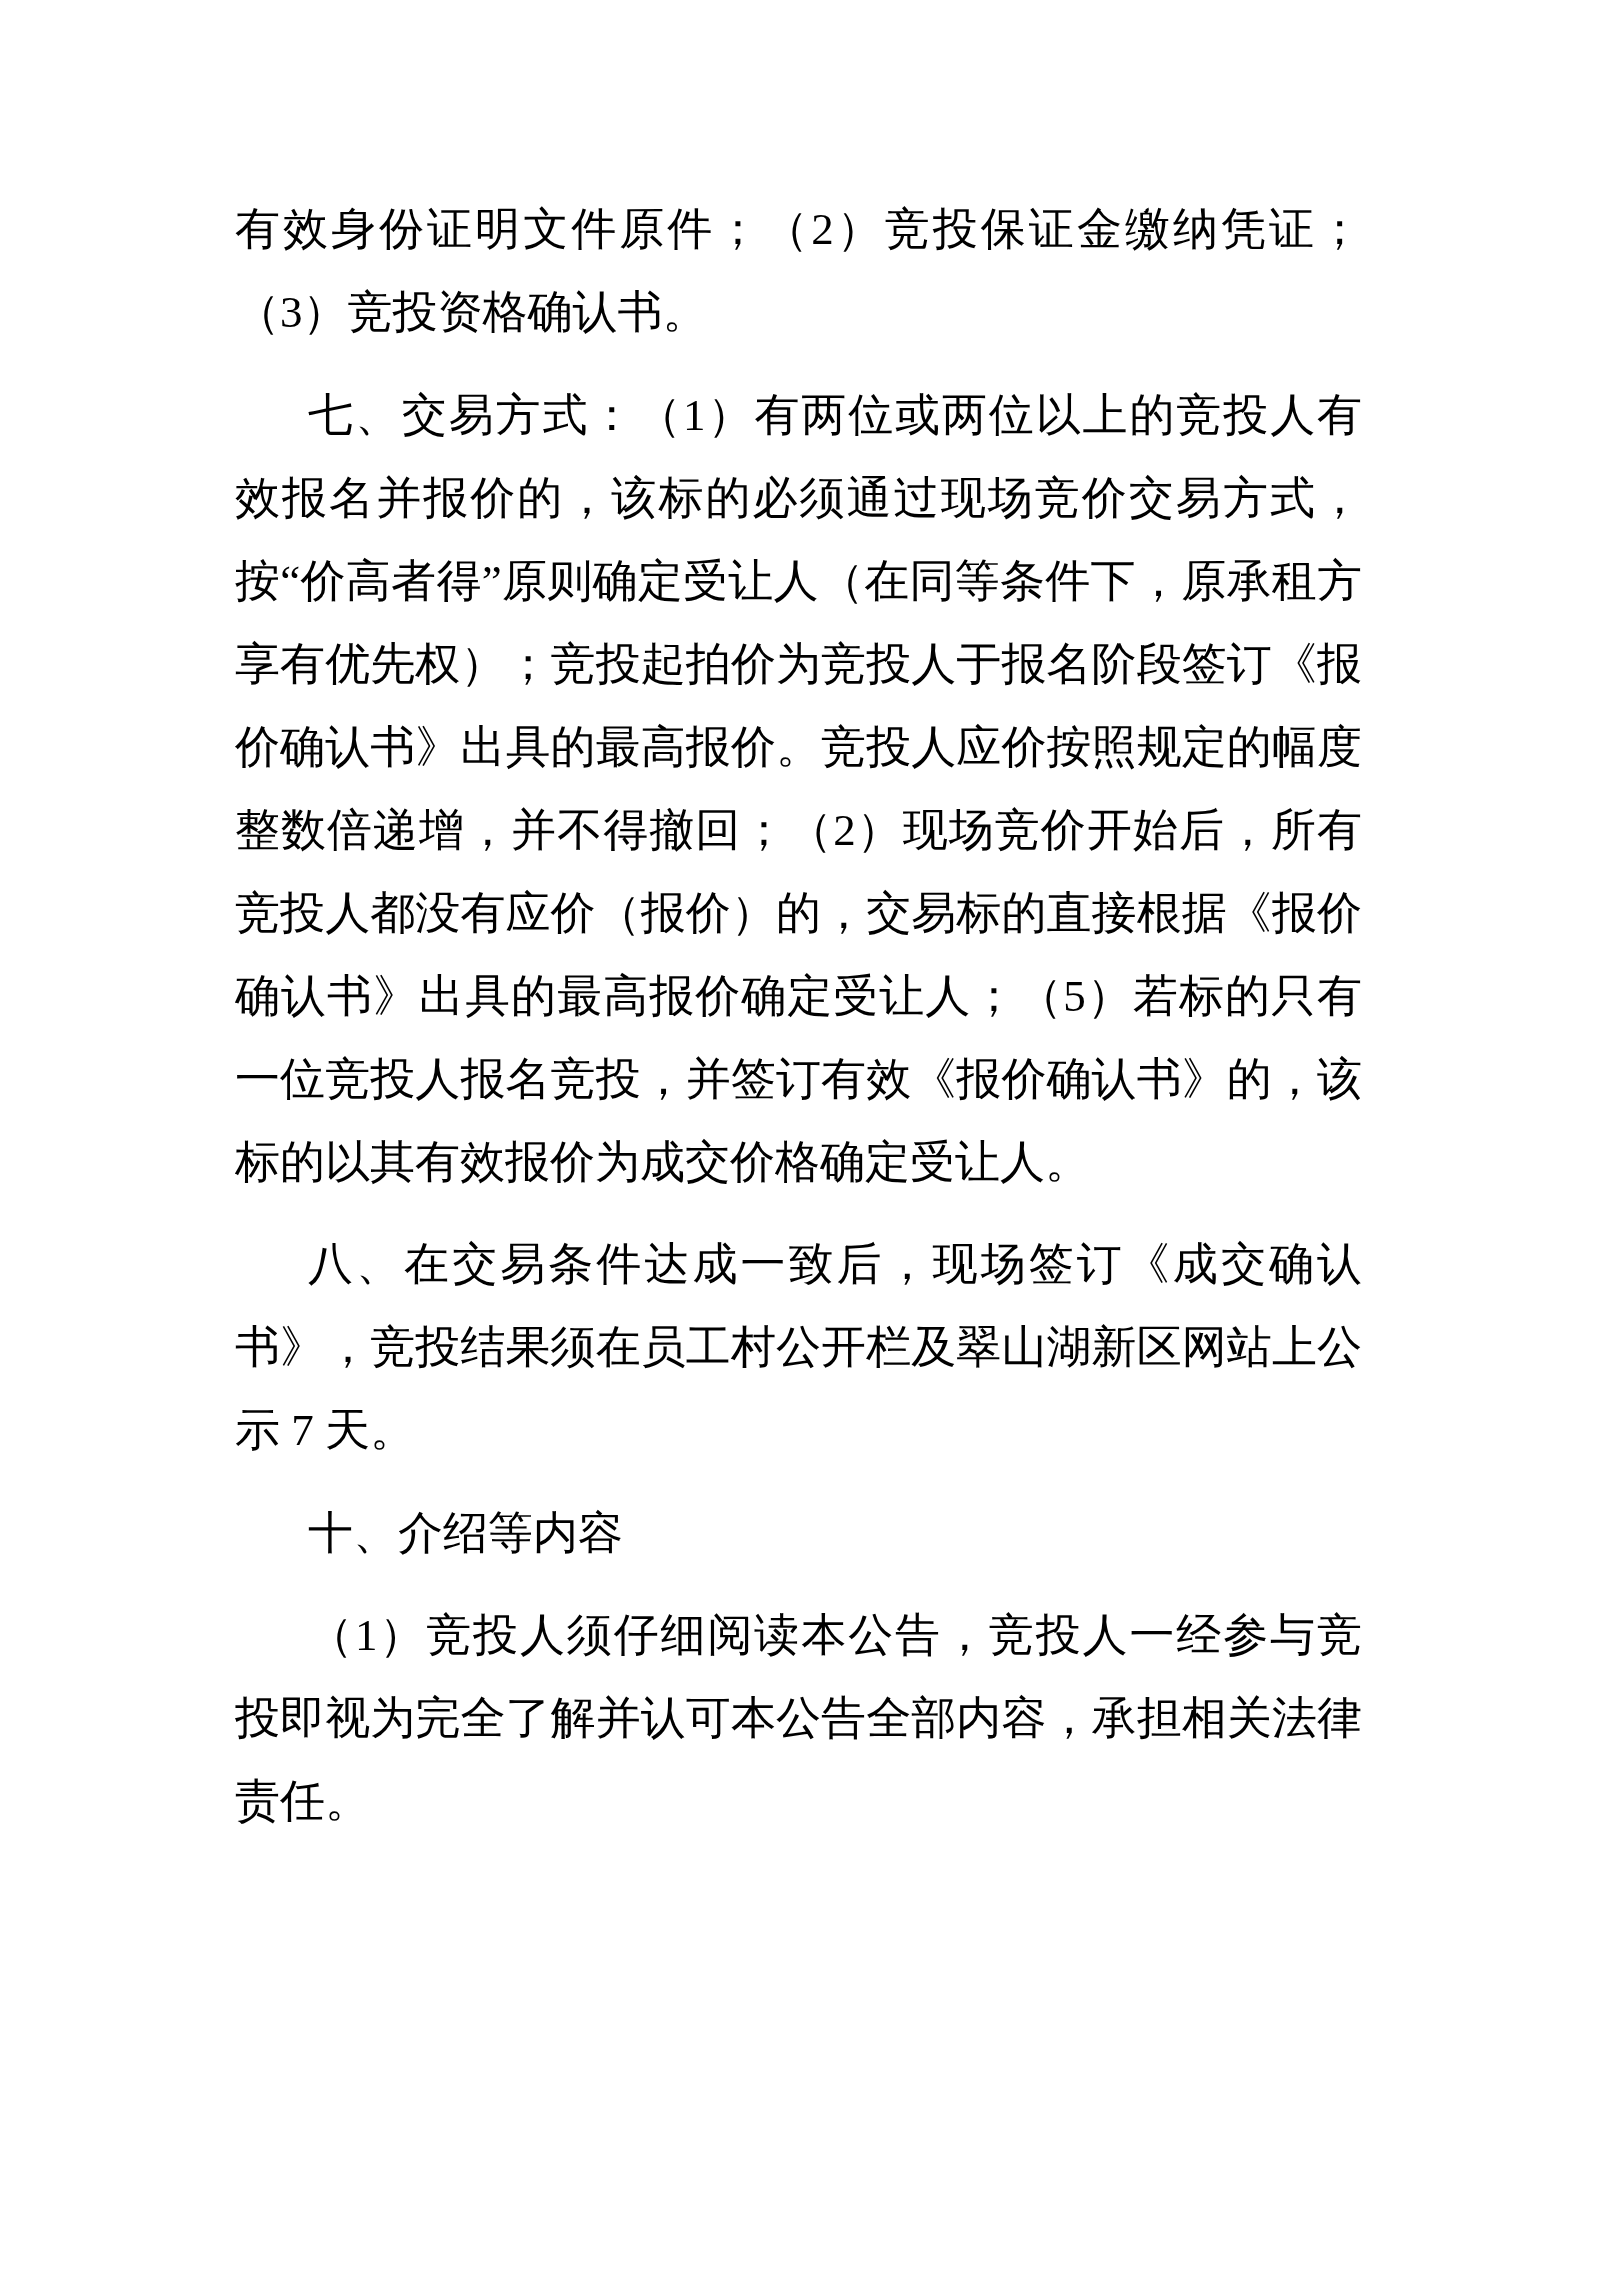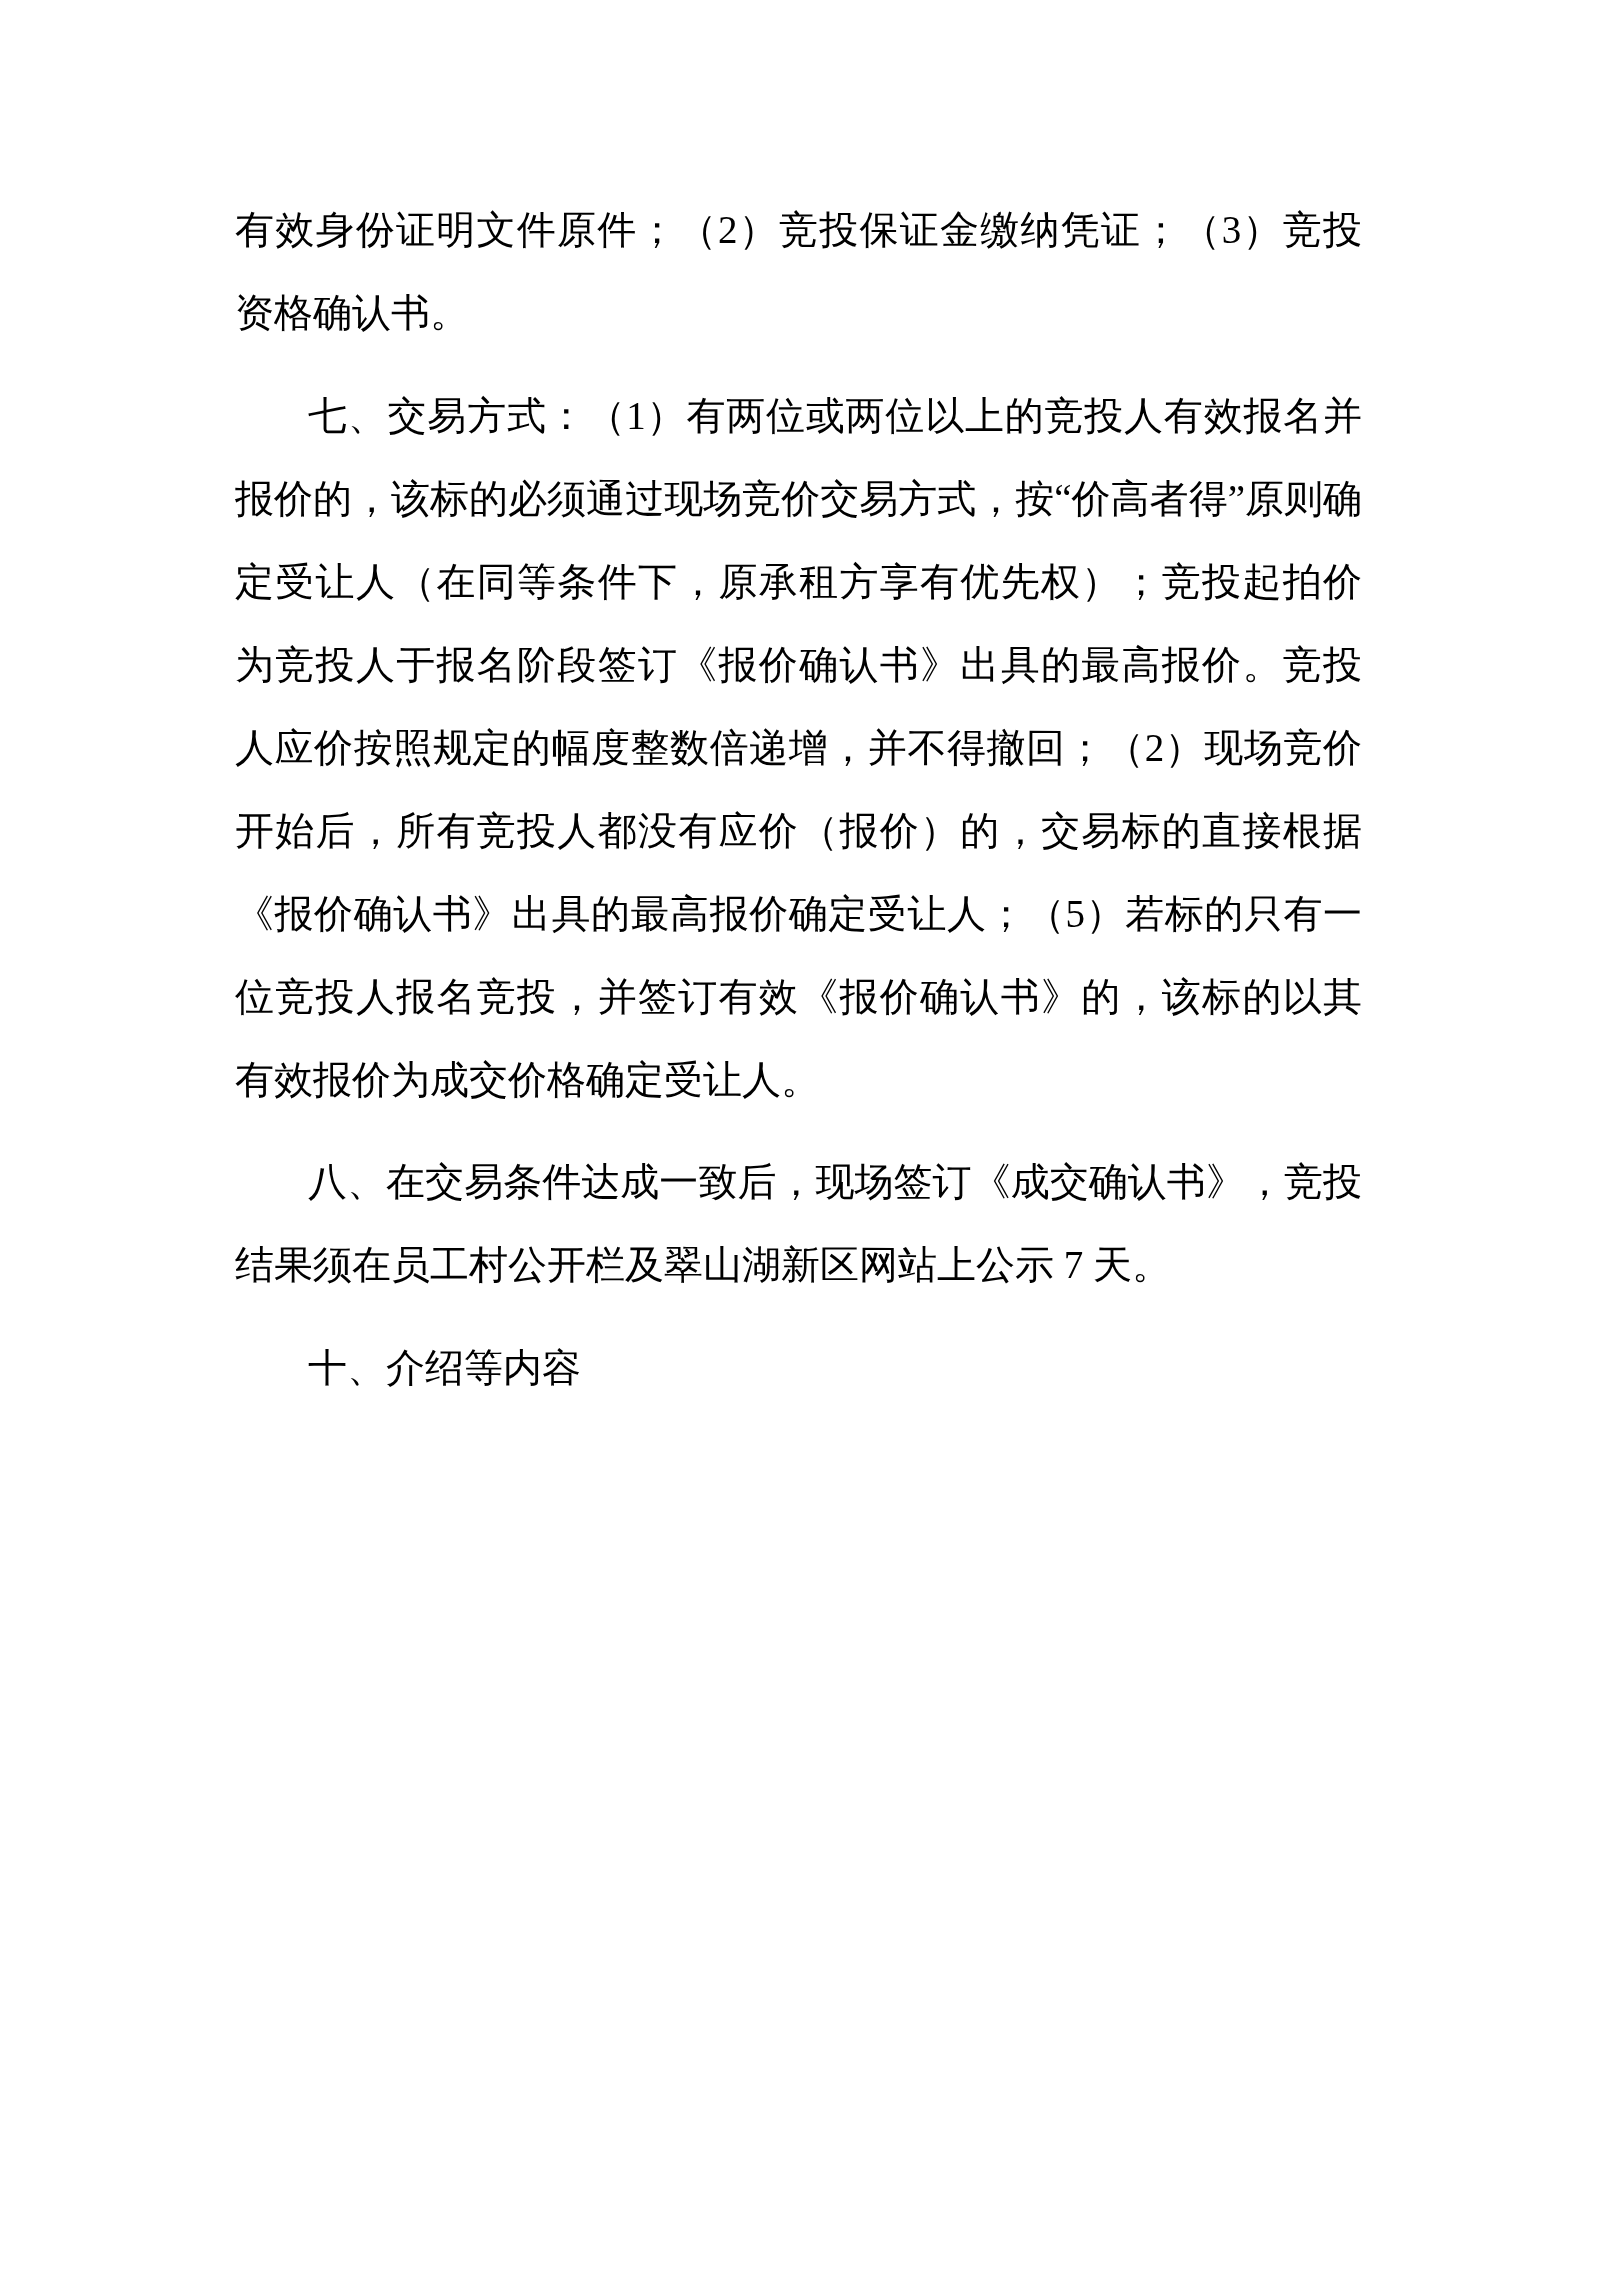--- a/index.html
+++ b/index.html
@@ -14,21 +14,21 @@
     height: 2293px;
     background: #ffffff;
     box-sizing: border-box;
     padding: 188px 259px 0 235px;
     font-family: "Liberation Serif", "DejaVu Serif", serif;
     color: #000000;
     overflow: hidden;
   }
   .para {
     margin: 0 0 19.6px 0;
-    font-size: 39px;
+    font-size: 45px;
     line-height: 83px;
     text-align: justify;
     text-justify: inter-ideograph;
     word-break: break-all;
     overflow-wrap: anywhere;
   }
   .para.indent {
     text-indent: 73px;
   }
   .run-bold {
@@ -36,14 +36,15 @@
   }
 </style>
 </head>
 <body>
 
 <div class="page" style="background: rgb(255, 255, 255); color: rgb(0, 0, 0);">
     <p class="para"><span class="run">有效身份证明文件原件；（2）竞投保证金缴纳凭证；（3）竞投资格确认书。</span></p>
     <p class="para indent"><span class="run-bold">七、交易方式：</span><span class="run">（1）有两位或两位以上的竞投人有效报名并报价的，该标的必须通过现场竞价交易方式，按“价高者得”原则确定受让人（在同等条件下，原承租方享有优先权）；竞投起拍价为竞投人于报名阶段签订《报价确认书》出具的最高报价。竞投人应价按照规定的幅度整数倍递增，并不得撤回；（2）现场竞价开始后，所有竞投人都没有应价（报价）的，交易标的直接根据《报价确认书》出具的最高报价确定受让人；（5）若标的只有一位竞投人报名竞投，并签订有效《报价确认书》的，该标的以其有效报价为成交价格确定受让人。</span></p>
     <p class="para indent"><span class="run">八、在交易条件达成一致后，现场签订《成交确认书》，竞投结果须在员工村公开栏及翠山湖新区网站上公示 7 天。</span></p>
     <p class="para indent"><span class="run-bold">十、介绍等内容</span></p>
+    <p class="para indent"><span class="run">（1）竞投人须仔细阅读本公告，竞投人一经参与竞投即视为完全了解并认可本公告全部内容，承担相关法律责任。</span></p>
   </div>
 
 
 </body></html>

